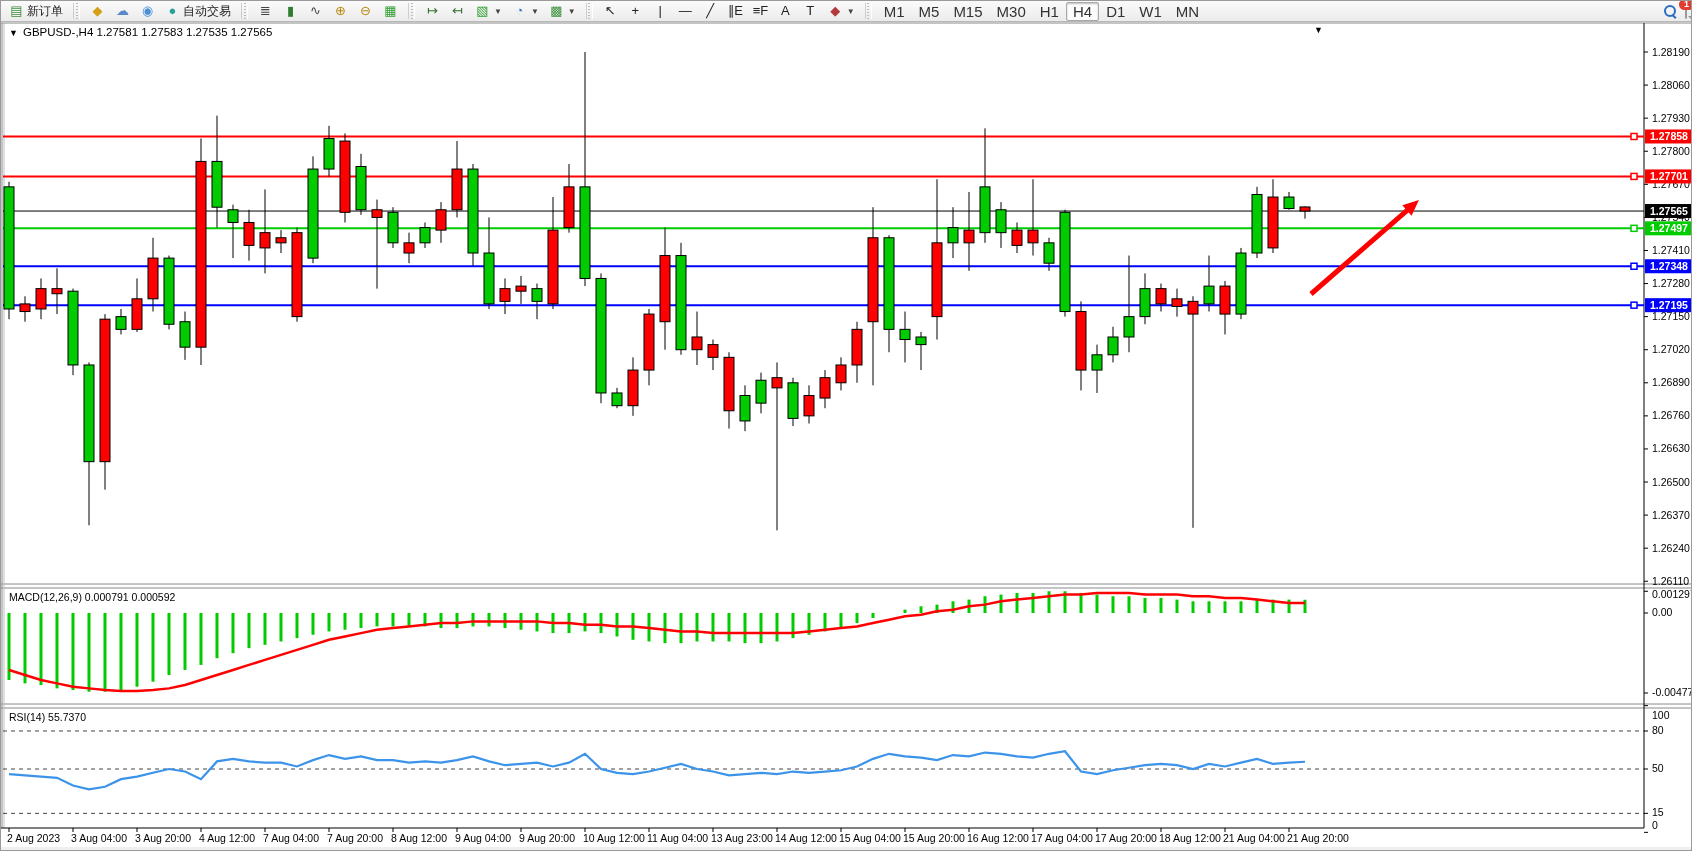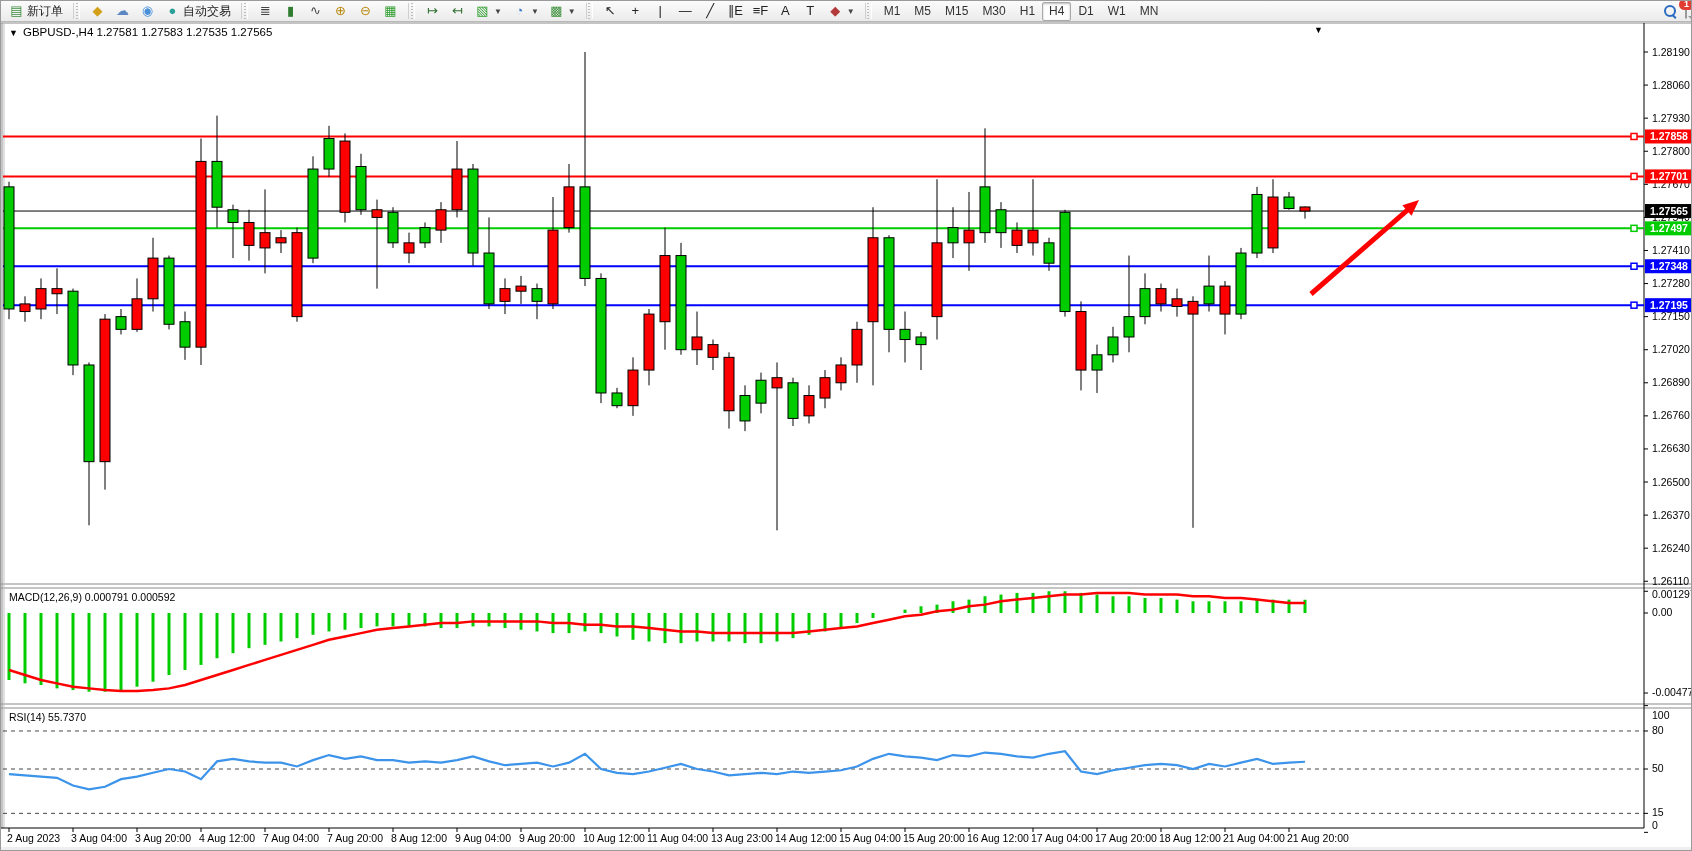--- a/index.html
+++ b/index.html
@@ -7,21 +7,21 @@
   
   #toolbar{position:absolute;left:0;top:0;width:1692px;height:20px;
     background:linear-gradient(#fbfbfb,#ebebeb);border-bottom:1px solid #b8b8b8;
     display:flex;align-items:center;font-size:12px;color:#222;white-space:nowrap;}
   .tb-group{display:flex;align-items:center;height:20px;padding:0 3px;}
   .tb-sep{width:5px;height:16px;border-left:1px solid #cfcfcf;border-right:1px solid #ffffff;margin:0 2px;
     background:repeating-linear-gradient(#bbb,#bbb 1px,transparent 1px,transparent 3px);background-size:2px 100%;background-repeat:no-repeat;background-position:center;}
   .tb-btn{display:flex;align-items:center;gap:3px;padding:1px 4px;border:1px solid transparent;border-radius:2px;cursor:default;height:16px;}
   .tb-ico{font-size:13px;line-height:14px;display:inline-block;width:15px;text-align:center;}
   .tb-caret{font-size:8px;color:#444;margin-left:1px;}
-  .tf-btn{padding:1px 6px;border:1px solid transparent;font-size:12px;color:#333;height:15px;line-height:15px;border-radius:2px;}
+  .tf-btn{padding:1px 6px;border:1px solid transparent;font-size:15px;color:#333;height:15px;line-height:15px;border-radius:2px;}
   .tf-btn.active{background:#fdfdfd;border:1px solid #a8a8a8;box-shadow:inset 0 1px 2px rgba(0,0,0,.25);}
   #tb-right{position:absolute;right:6px;top:0;height:20px;display:flex;align-items:center;gap:8px;}
   .search-glass{position:relative;width:13px;height:13px;display:inline-block;}
   .search-glass .lens{position:absolute;left:0;top:0;width:8px;height:8px;border:2px solid #2a6bc0;border-radius:50%;}
   .search-glass .handle{position:absolute;left:9px;top:9px;width:5px;height:2px;background:#2a6bc0;transform:rotate(45deg);transform-origin:0 0;}
   .chat-bubble{position:relative;width:15px;height:11px;border:1.5px solid #999;border-radius:3px;background:#f4f4f4;}
   .chat-bubble:after{content:"";position:absolute;left:2px;bottom:-4px;border:3px solid transparent;border-top-color:#999;}
   .chat-badge{position:absolute;top:-5px;right:-7px;min-width:11px;height:11px;background:#e03c31;color:#fff;
     border-radius:6px;font-size:9px;line-height:11px;text-align:center;padding:0 2px;font-weight:bold;}
   

